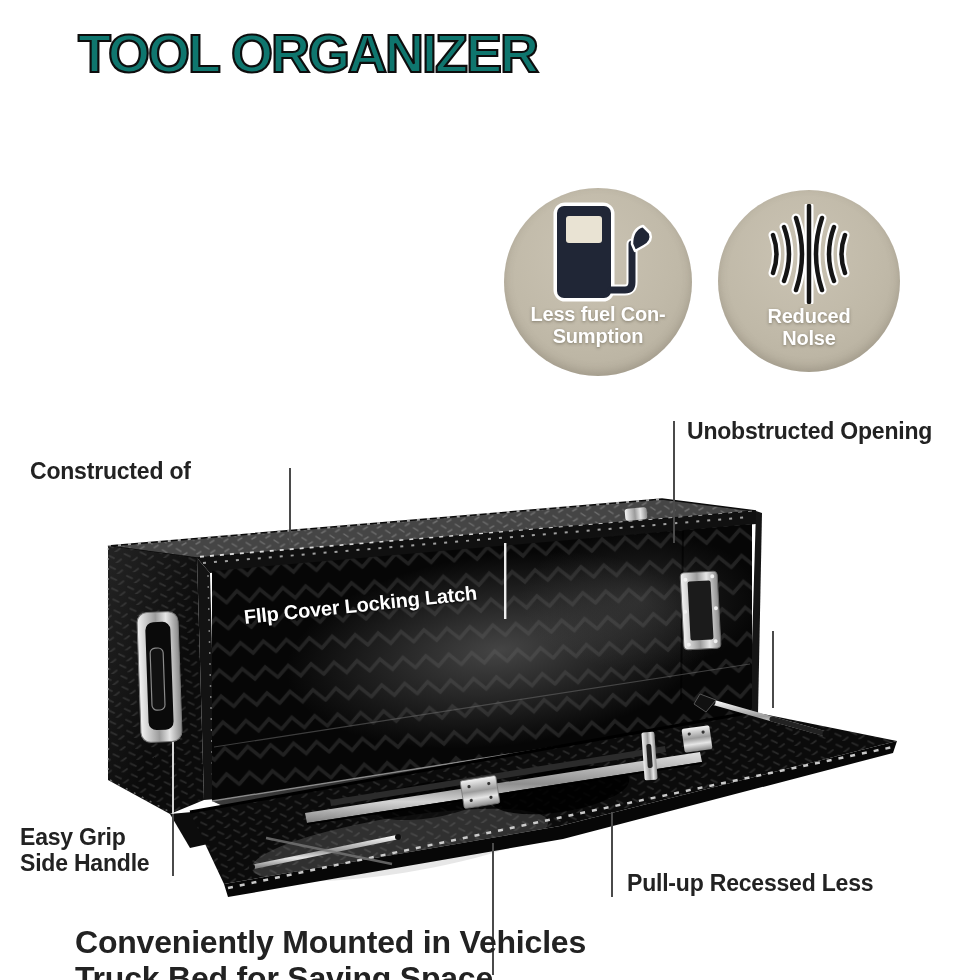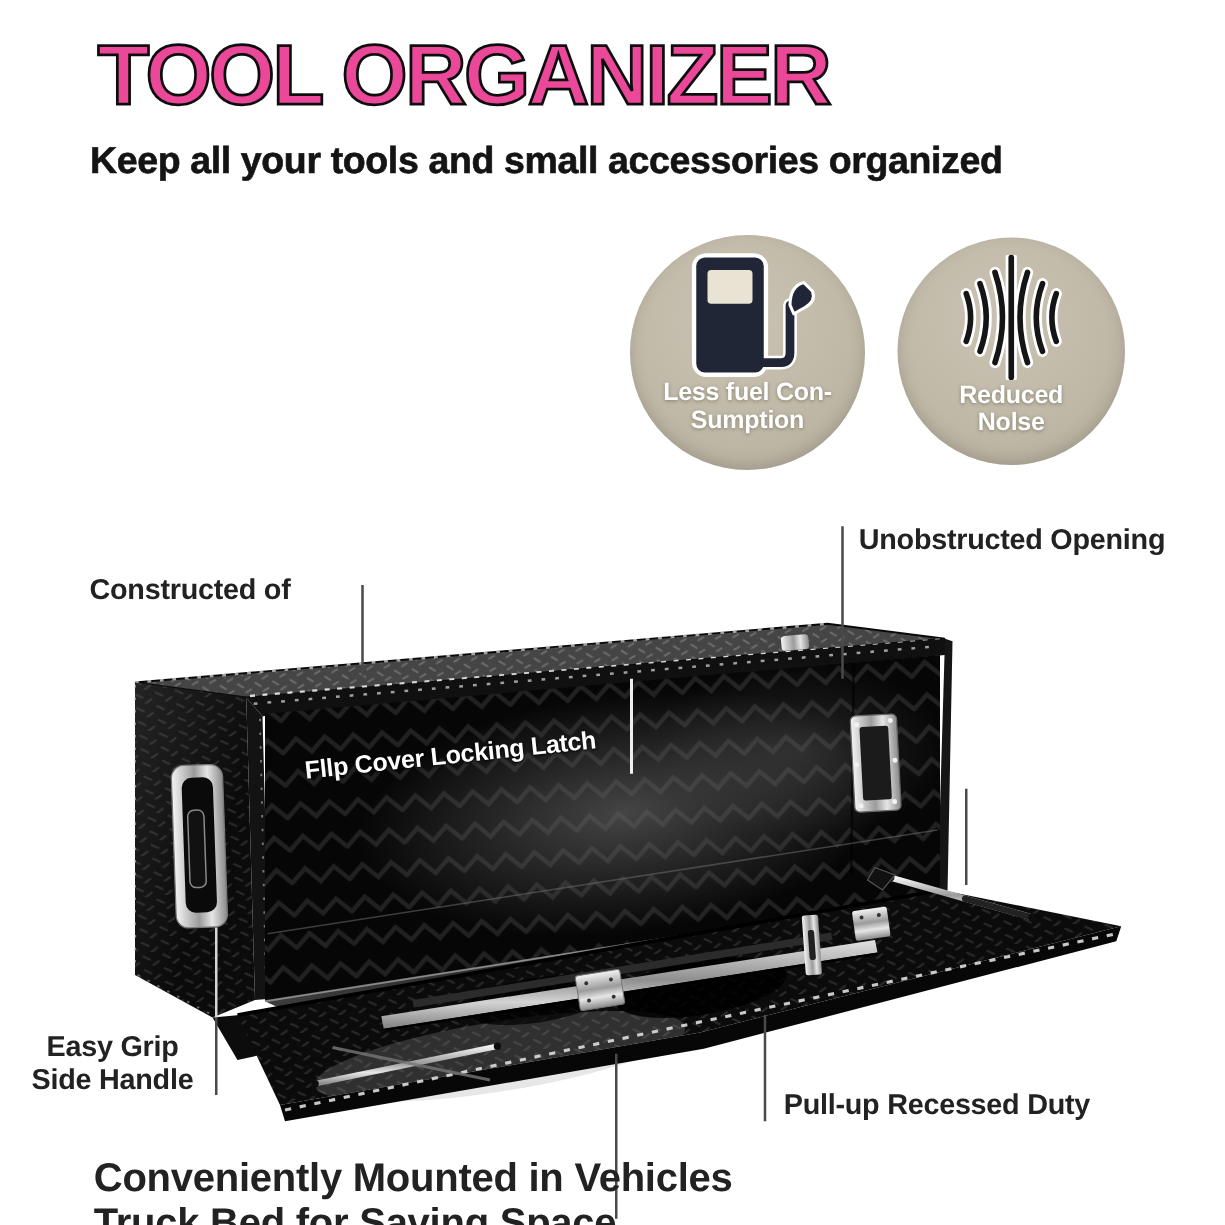--- a/index.html
+++ b/index.html
@@ -1,35 +1,35 @@
 <!DOCTYPE html>
 <html><head>
 <meta charset="utf-8">
 <style>
   html,body{margin:0;padding:0;background:#fff;}
   .stage{position:relative;width:980px;height:980px;background:#ffffff;overflow:hidden;
          font-family:"Liberation Sans",sans-serif;}
   
-  .title{position:absolute;left:78px;top:26px;font-size:68px;font-weight:800;
-         letter-spacing:-2px;color:#ec4899;line-height:1;-webkit-text-stroke:2.2px #0d0d0d;white-space:nowrap;}
+  .title{position:absolute;left:78px;top:26px;font-size:54px;font-weight:800;
+         letter-spacing:-2px;color:#0f766e;line-height:1;-webkit-text-stroke:2.2px #0d0d0d;white-space:nowrap;}
   .subtitle{position:absolute;left:72px;top:112px;font-size:30px;font-weight:700;
          color:#141414;letter-spacing:-.3px;-webkit-text-stroke:.5px #141414;white-space:nowrap;}
   
   .badge{position:absolute;border-radius:50%;display:flex;flex-direction:column;align-items:center;
          background:radial-gradient(circle at 45% 35%, #cac3b3 0%, #c0b9a8 55%, #b3ac9b 100%);
          box-shadow:inset 0 -4px 10px rgba(90,85,70,.25);}
   .badge.fuel{left:504px;top:188px;width:188px;height:188px;}
   .badge.noise{left:718px;top:190px;width:182px;height:182px;}
   .badge-icon{margin-top:14px;}
   .badge-label{color:#fff;font-weight:700;font-size:20px;line-height:1.08;text-align:center;
          letter-spacing:-.2px;text-shadow:0 1px 3px rgba(70,64,48,.5);margin-top:2px;}
   
   .callout{position:absolute;color:#222;font-weight:700;font-size:23px;line-height:1.12;
            letter-spacing:-.2px;white-space:nowrap;text-align:center;}
-  .callout.right-align{text-align:center;}
+  .callout.right-align{text-align:left;}
   .c-unobstructed{left:687px;top:419px;}
   .c-constructed{left:30px;top:459px;width:244px;}
   .c-hydraulic{left:786px;top:626px;}
   .c-easygrip{left:20px;top:825px;width:140px;}
   .c-pullup{left:627px;top:871px;}
   .c-mounting{left:75px;top:924px;width:395px;font-size:32px;line-height:1.14;}
   
   .cline{position:absolute;width:2px;background:#4a4a4a;}
   .l-unobstructed{left:673px;top:421px;height:122px;}
   .l-constructed{left:289px;top:468px;height:77px;}
@@ -43,21 +43,20 @@
          font-size:20px;letter-spacing:-.2px;transform:rotate(-6deg);transform-origin:left center;
          text-shadow:0 1px 2px rgba(0,0,0,.9);white-space:nowrap;}
   .art{position:absolute;left:0;top:0;pointer-events:none;}
 </style>
 </head>
 <body>
 
 <div class="stage">
 
   <div class="title">TOOL ORGANIZER</div>
-  <div class="subtitle">Keep all your tools and small accessories organized</div>
 
   <div class="badge fuel">
     <svg class="badge-icon" width="130" height="100" viewBox="0 0 130 100">
       <rect x="24" y="4" width="54" height="92" rx="8" fill="none" stroke="#ffffff" stroke-width="7"></rect>
       <path d="M78,88 L92,88 Q99,88 99,80 L99,42" fill="none" stroke="#ffffff" stroke-width="11" stroke-linecap="round"></path>
       <rect x="24" y="4" width="54" height="92" rx="7" fill="#202636"></rect>
       <rect x="33" y="14" width="36" height="27" rx="3" fill="#e9e3d3"></rect>
       <path d="M78,88 L92,88 Q99,88 99,80 L99,42" fill="none" stroke="#202636" stroke-width="7" stroke-linecap="round"></path>
       <path d="M99,42 Q99,27 110,24 L117,31 Q120,39 111,44 L102,49 Z" fill="#202636" stroke="#ffffff" stroke-width="2.5" stroke-linejoin="round"></path>
     </svg>
@@ -249,20 +248,20 @@
   <div class="callout c-constructed right-align">
     <span>Constructed of</span><br>
   </div>
 
 
   <div class="callout c-easygrip right-align">
     <span>Easy Grip</span><br>
     <span>Side Handle</span>
   </div>
 
-  <div class="callout c-pullup">Pull-up Recessed Duty</div>
+  <div class="callout c-pullup">Pull-up Recessed Less</div>
 
   <div class="callout c-mounting right-align">
     <span>Conveniently Mounted in Vehicles</span><br>
     <span>Truck Bed for Saving Space</span>
   </div>
 
 </div>
 
 </body></html>

